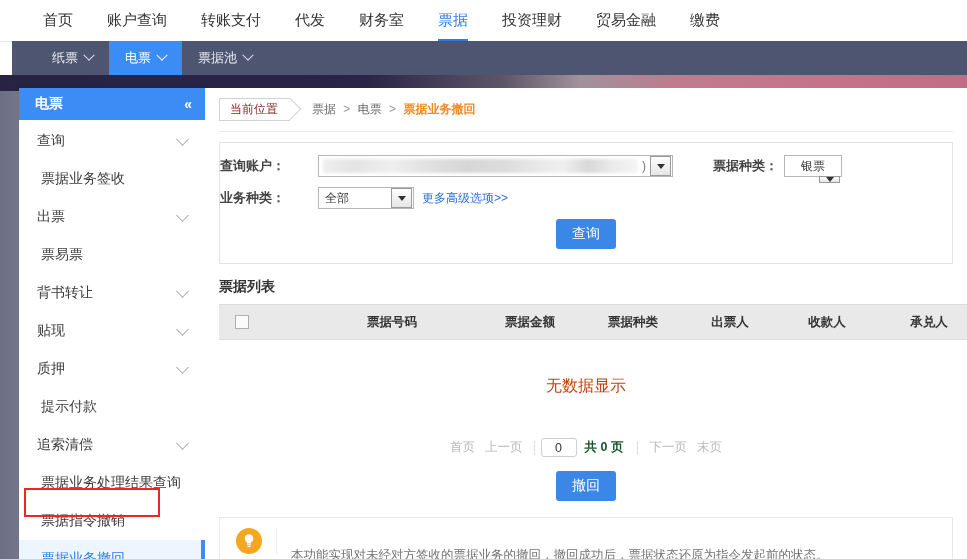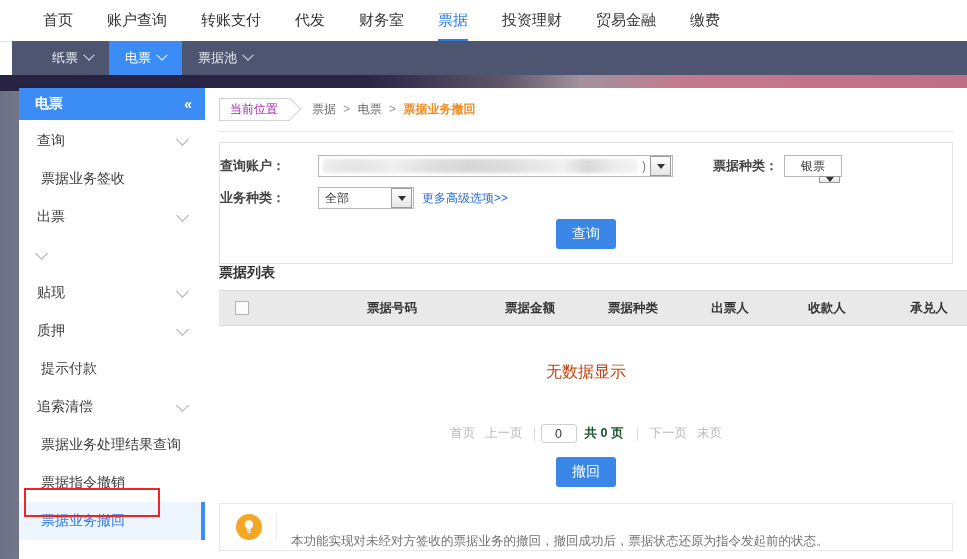--- a/index.html
+++ b/index.html
@@ -97,21 +97,21 @@
     position:absolute;left:205px;top:88px;width:762px;height:471px;
     background:#fff;
   }
   .content-pad{padding:0 14px 0 14px;}
 
   
   .crumb-row{height:43px;display:flex;align-items:center;border-bottom:1px solid #eaeaea;}
   .crumb-tag{
     position:relative;height:21px;line-height:21px;padding:0 12px 0 10px;
     border:1px solid #d2d2d2;border-right:none;background:#fff;
-    font-size:12px;color:#a21caf;
+    font-size:12px;color:#7f1d1d;
   }
   .crumb-tag::after{
     content:"";position:absolute;right:-8px;top:2px;width:15px;height:15px;
     background:#fff;border-top:1px solid #d2d2d2;border-right:1px solid #d2d2d2;
     transform:rotate(45deg);
   }
   .crumb-path{margin-left:22px;font-size:12px;color:#666;white-space:nowrap;}
   .crumb-path .sep{color:#999;margin:0 4px;}
   .crumb-path .cur{color:#f08a24;font-weight:bold;}
 
@@ -154,21 +154,21 @@
   .morelink .gt{color:#2c6fd6;}
   .btn-primary{
     background:#3b87e8;color:#fff;border:none;border-radius:3px;
     font-size:14px;font-family:inherit;cursor:pointer;
   }
   .query-wrap{display:flex;justify-content:center;margin-top:6px;}
   .btn-query{width:60px;height:30px;}
 
   
   .list-title{
-    margin-top:0;font-size:14px;font-weight:bold;color:#333;
+    margin-top:14px;font-size:14px;font-weight:bold;color:#333;
   }
   .tbl{margin-top:8px;width:100%;border-collapse:collapse;table-layout:fixed;}
   .tbl thead th{
     background:#e9e9e9;height:32px;font-size:12.5px;color:#333;font-weight:bold;
     border-top:1px solid #dcdcdc;border-bottom:1px solid #dcdcdc;
   }
   .cbx{
     width:12px;height:12px;border:1px solid #b0b0b0;background:#fbfbfb;
     display:inline-block;vertical-align:middle;cursor:pointer;
   }
@@ -274,21 +274,25 @@
           <span class="sb-label">查询</span>
           <span class="sb-arrow"></span>
         </div>
         <div class="sb-item leaf">
           <span class="sb-label">票据业务签收</span>
         </div>
         <div class="sb-item">
           <span class="sb-label">出票</span>
           <span class="sb-arrow"></span>
         </div>
-        <div class="sb-item">
+        <div class="sb-item leaf">
+          <span class="sb-label">票易票</span>
+        </div>
+        <div class="sb-item">
+          <span class="sb-label">背书转让</span>
           <span class="sb-arrow"></span>
         </div>
         <div class="sb-item">
           <span class="sb-label">贴现</span>
           <span class="sb-arrow"></span>
         </div>
         <div class="sb-item">
           <span class="sb-label">质押</span>
           <span class="sb-arrow"></span>
         </div>

